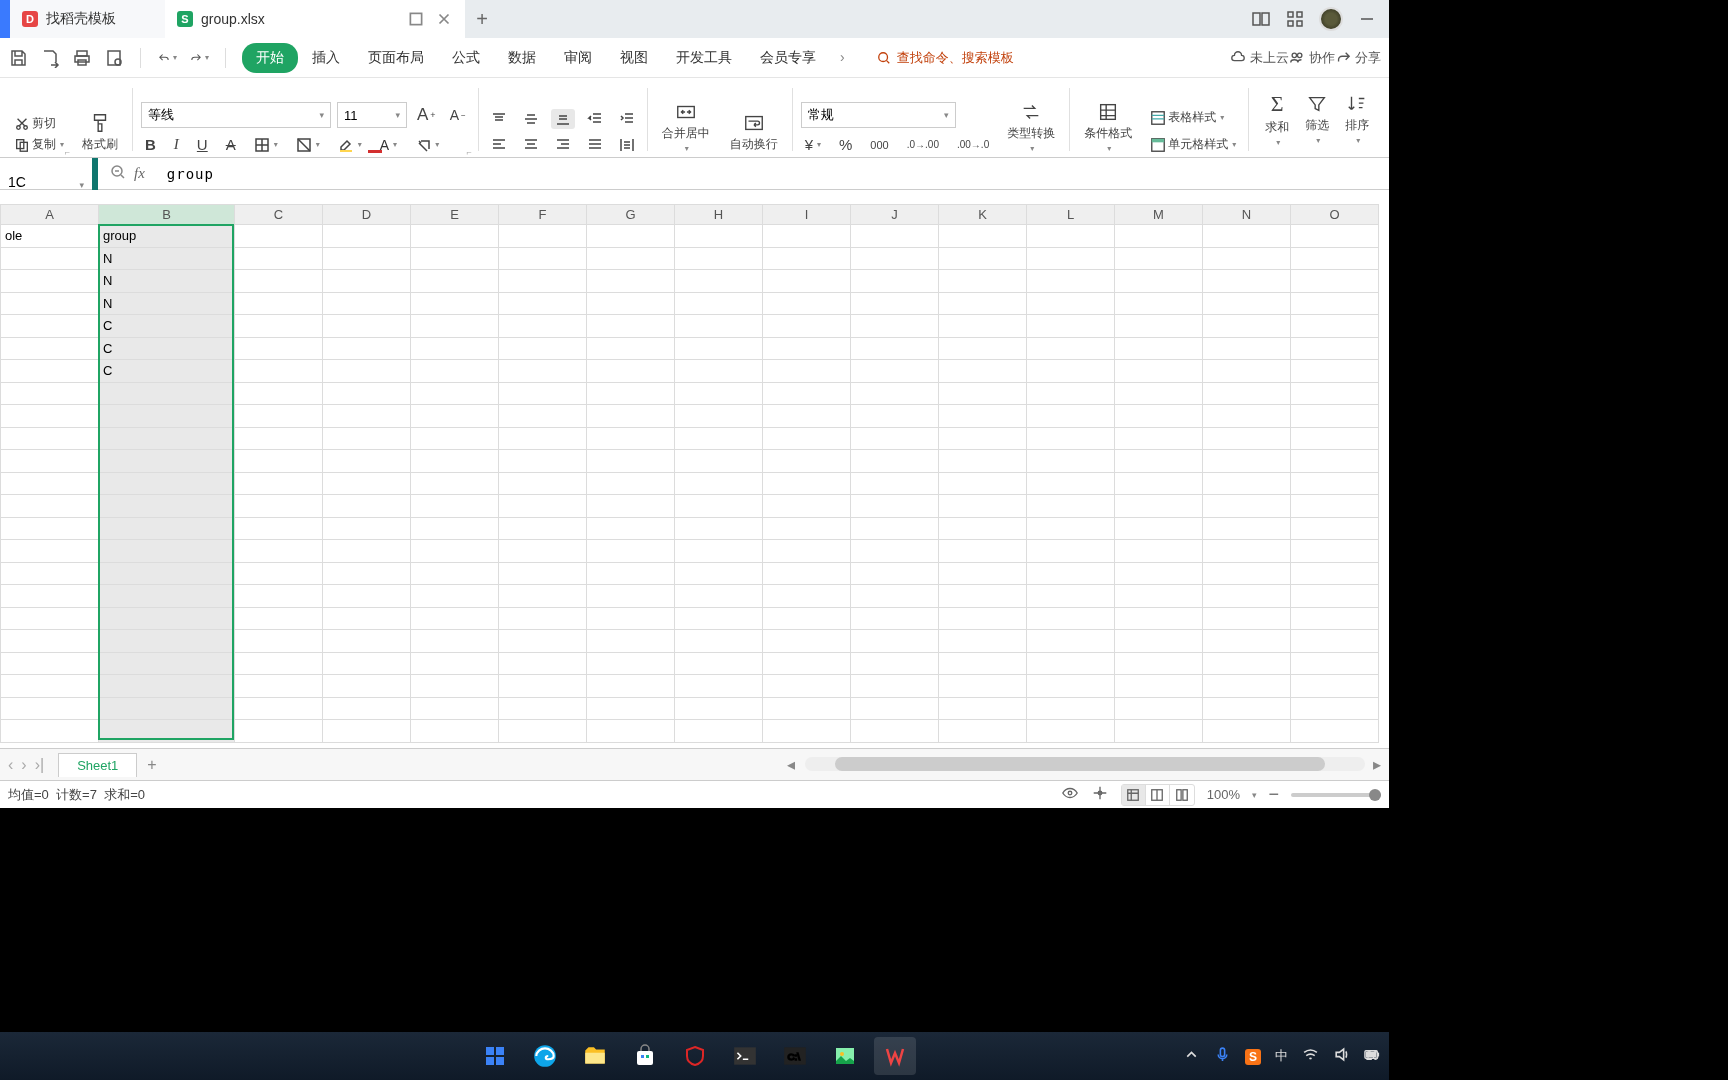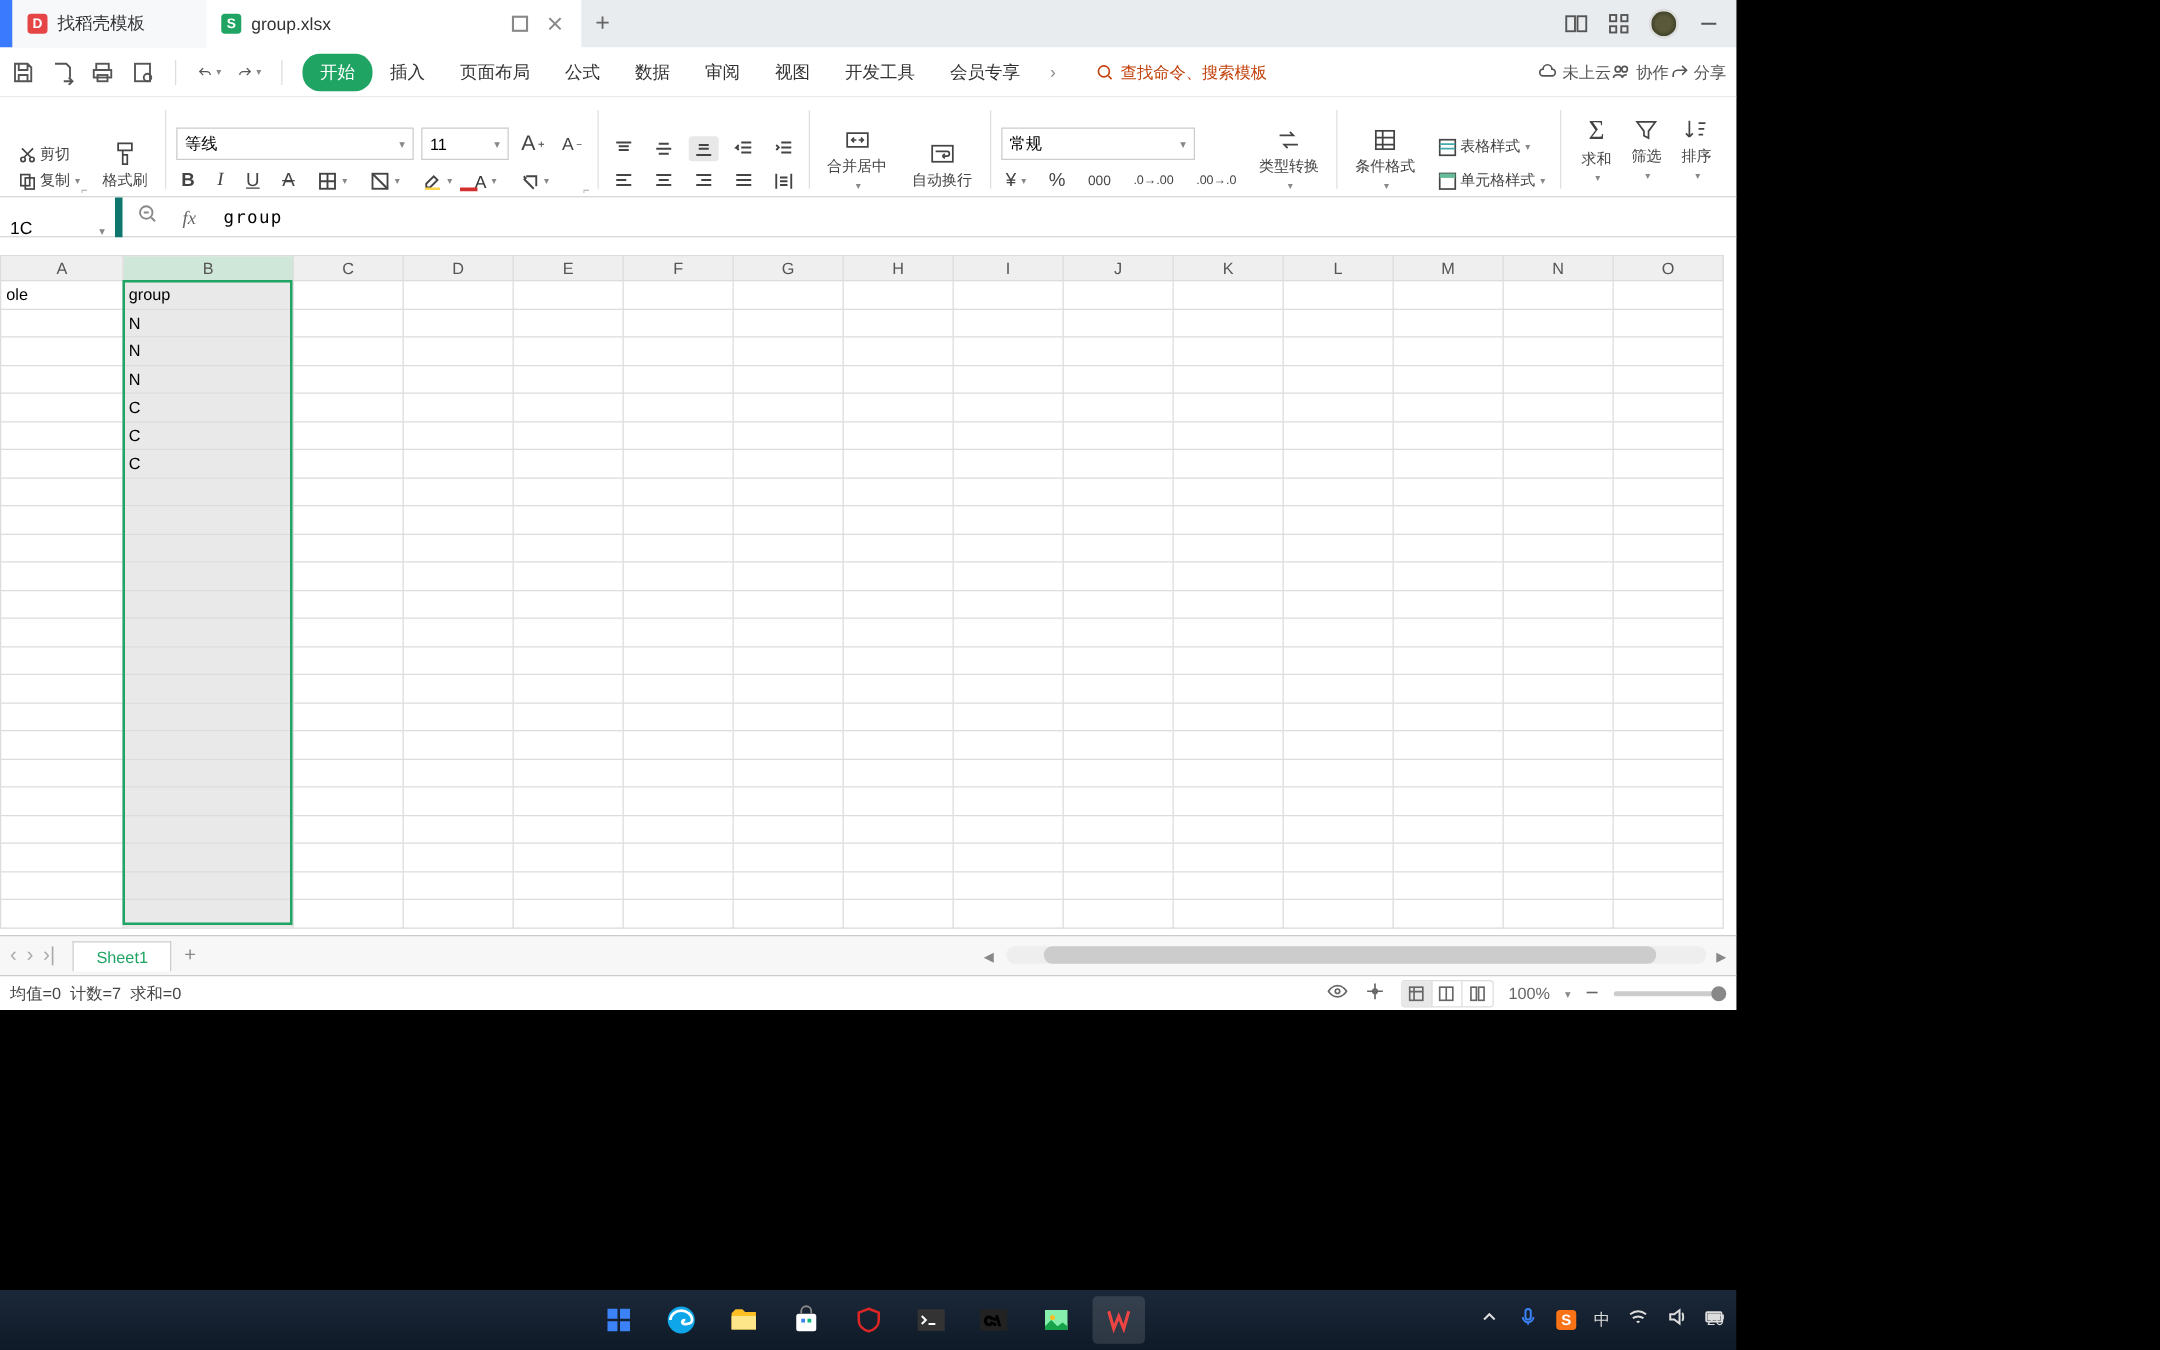--- a/index.html
+++ b/index.html
@@ -49,21 +49,21 @@
 .font-sel { height:26px; border:1px solid #ccc; font-size:13px; padding:0 6px; display:flex; align-items:center; justify-content:space-between; background:#fff; }
 .font-sel.name { width:190px; }
 .font-sel.size { width:70px; }
 .dlaunch { position:absolute; bottom:0; right:2px; font-size:9px; color:#aaa; cursor:pointer; }
 .numfmt { width:155px; height:26px; border:1px solid #ccc; font-size:13px; padding:0 6px; display:flex; align-items:center; justify-content:space-between; }
 
 
 .fbar { height:32px; border-bottom:1px solid #ccc; display:flex; align-items:center; background:#fff; }
 .namebox { width:98px; height:32px; border-right:6px solid #0f766e; display:flex; align-items:flex-end; padding:0 8px; justify-content:space-between; font-size:14px; }
 .namebox .ddn { font-size:9px; color:#888; cursor:pointer; }
-.fx-area { display:flex; align-items:flex-end; gap:20px; padding:0 12px; }
+.fx-area { display:flex; align-items:center; gap:8px; padding:0 12px; }
 .fx-area .zoom-out { color:#888; cursor:pointer; }
 .fx-area .fx { font-style:italic; font-family:serif; font-size:15px; color:#666; }
 .fcontent { padding:0 10px; font-size:14px; font-family:Consolas,monospace; letter-spacing:1px; }
 
 
 .col-cursor { position:absolute; top:205px; left:146px; font-size:14px; color:#000; }
 
 
 .gridwrap { flex:1; position:relative; overflow:hidden; background:#fff; }
 table.sheet { border-collapse:collapse; table-layout:fixed; position:absolute; top:14px; left:0; }

